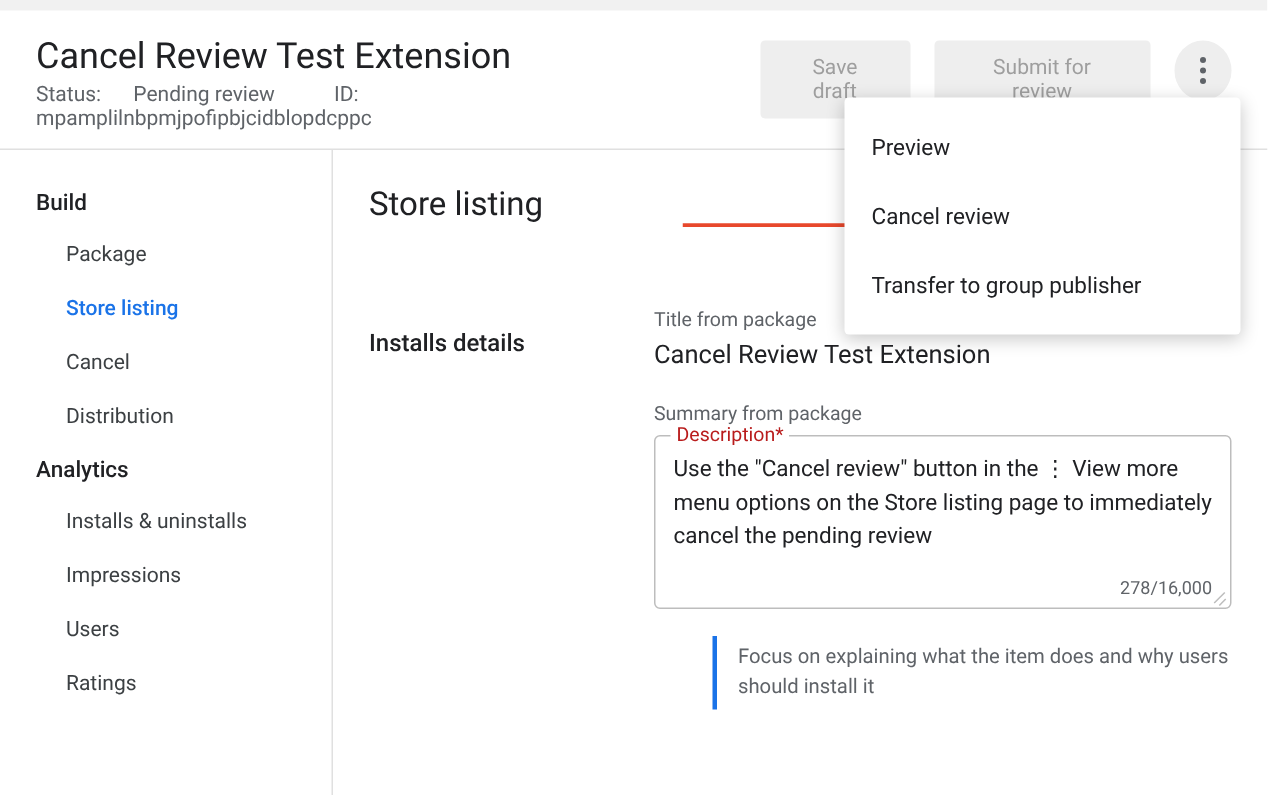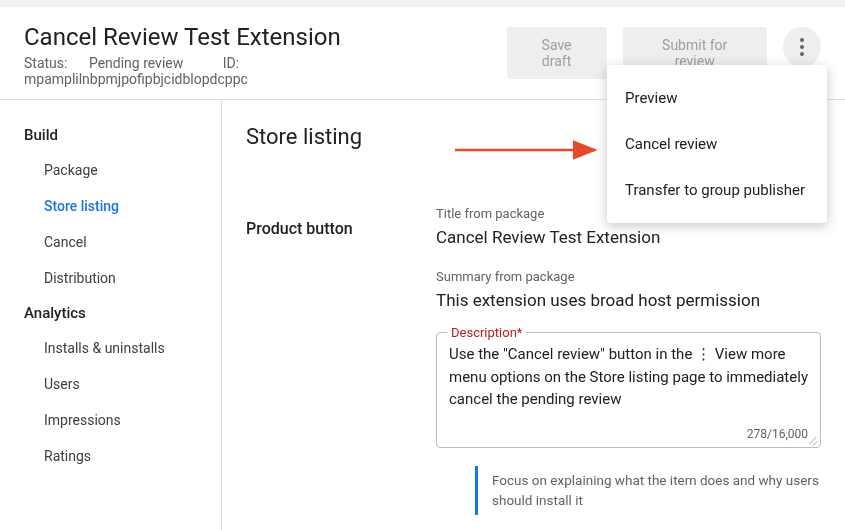--- a/index.html
+++ b/index.html
@@ -67,21 +67,21 @@
   .resize-handle::before, .resize-handle::after {
     content:""; position:absolute; background:#bdbdbd; height:1px; transform:rotate(-45deg);
   }
   .resize-handle::before { width:10px; right:-1px; bottom:3px; }
   .resize-handle::after { width:6px; right:-1px; bottom:0px; }
   .hint {
     border-left:3px solid #1a73e8; padding:4px 0 4px 14px; font-size:13.5px;
     color:#5f6368; line-height:1.5; max-width:370px;margin-left:39px;
   }
   .menu {
-    position:absolute; top:65px; right:18px; width:220px; background:#fff;
+    position:absolute; top:65px; right:18px; width:264px; background:#fff;
     border-radius:3px; box-shadow:0 3px 12px rgba(0,0,0,0.22);
     padding:10px 0; z-index:10;
   }
   .menu-item { padding:14px 18px; font-size:15px; color:#202124; cursor:pointer; }
   .arrow {
     position:absolute; top:140px; left:455px; z-index:9;
   }
 </style>
 </head>
 <body>
@@ -111,35 +111,34 @@
 
 <div class="body">
   <div class="sidebar">
     <div class="side-group">Build</div>
     <div class="side-item">Package</div>
     <div class="side-item active">Store listing</div>
     <div class="side-item">Cancel</div>
     <div class="side-item">Distribution</div>
     <div class="side-group">Analytics</div>
     <div class="side-item">Installs &amp; uninstalls</div>
+    <div class="side-item">Impressions</div>
     <div class="side-item">Users</div>
-    <div class="side-item">Impressions</div>
     <div class="side-item">Ratings</div>
   </div>
 
   <div class="main">
     <div class="col-left">
       <div class="section-title">Store listing</div>
-      <div class="pd-title">Product button</div>
+      <div class="pd-title">Installs details</div>
     </div>
     <div class="col-right">
       <div class="label-sm">Title from package</div>
       <div class="value-lg">Cancel Review Test Extension</div>
       <div class="label-sm">Summary from package</div>
-      <div class="value-lg">This extension uses broad host permission</div>
 
       <div class="fieldset">
         <legend>Description*</legend>
         <textarea class="ta" style="">Use the "Cancel review" button in the ⋮ View more menu options on the Store listing page to immediately cancel the pending review</textarea>
         <div class="counter">278/16,000</div>
         <div class="resize-handle"></div>
       </div>
 
       <div class="hint">Focus on explaining what the item does and why users should install it</div>
     </div>

